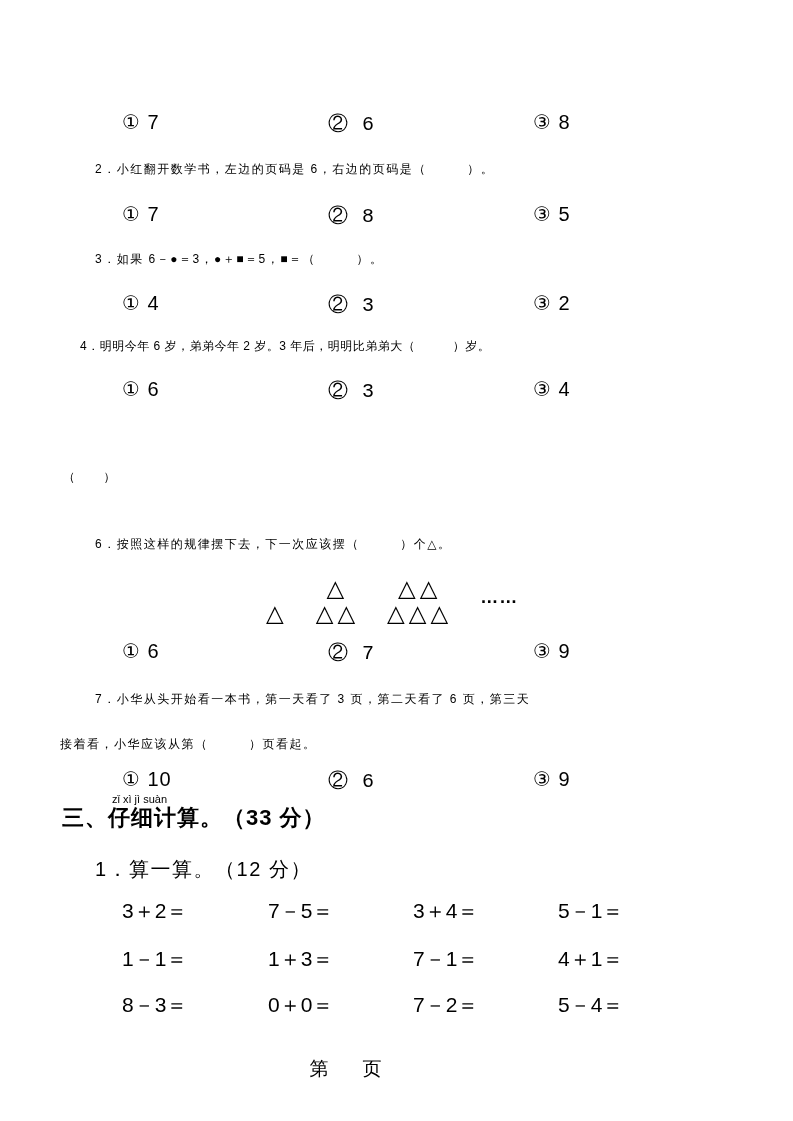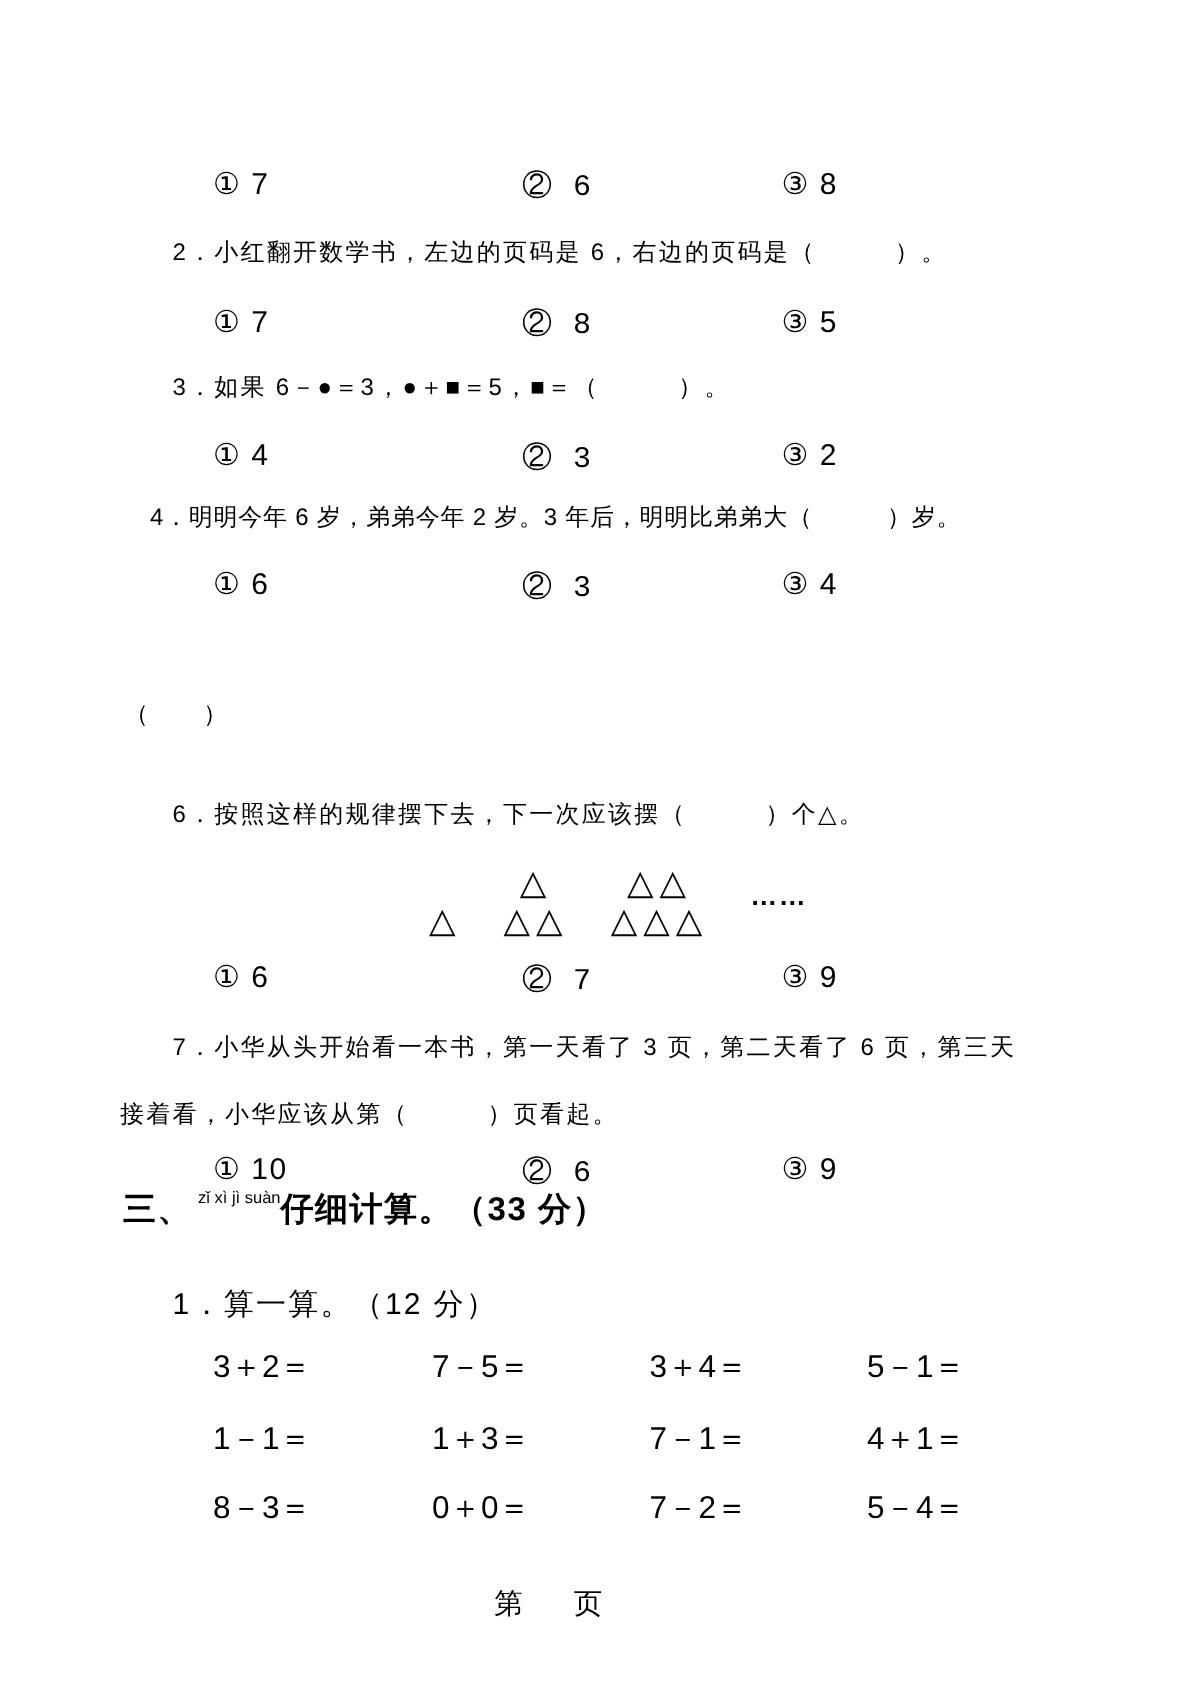--- a/index.html
+++ b/index.html
@@ -8,39 +8,38 @@
     background: #ffffff;
   }
   .page {
     position: relative;
     width: 691px;
     height: 1121px;
     background: #ffffff;
     color: #000000;
     font-family: "Liberation Sans", "DejaVu Sans", sans-serif;
     overflow: hidden;
-    margin-left: 20px;
   }
   .qtext {
     position: absolute;
-    font-size: 16px;
+    font-size: 12px;
     letter-spacing: 1.5px;
     white-space: nowrap;
     line-height: 26px;
   }
   .opt-row {
     position: absolute;
     left: 0;
     width: 100%;
     height: 28px;
     font-size: 20px;
   }
   .opt-row .o1 { position: absolute; left: 122px; white-space: nowrap; letter-spacing: 1px; }
   .opt-row .o2 { position: absolute; left: 328px; white-space: nowrap; letter-spacing: 1px; font-family: Liberation Mono, monospace; }
-  .opt-row .o3 { position: absolute; left: 501px; white-space: nowrap; letter-spacing: 1px; }
+  .opt-row .o3 { position: absolute; left: 533px; white-space: nowrap; letter-spacing: 1px; }
 
   .tri-pattern {
     position: absolute;
     top: 576px;
     left: 266px;
     display: flex;
     align-items: flex-end;
     gap: 32px;
   }
   .tri-group {
@@ -69,21 +68,21 @@
     left: 62px;
     display: flex;
     align-items: flex-end;
     font-weight: bold;
     font-size: 22px;
     letter-spacing: 1px;
     white-space: nowrap;
   }
   .ruby-block {
     display: inline-flex;
-    flex-direction: row;
+    flex-direction: column;
     align-items: flex-start;
   }
   .pinyin {
     font-size: 11px;
     font-weight: normal;
     letter-spacing: 0;
     line-height: 12px;
     padding-left: 4px;
     white-space: nowrap;
   }

